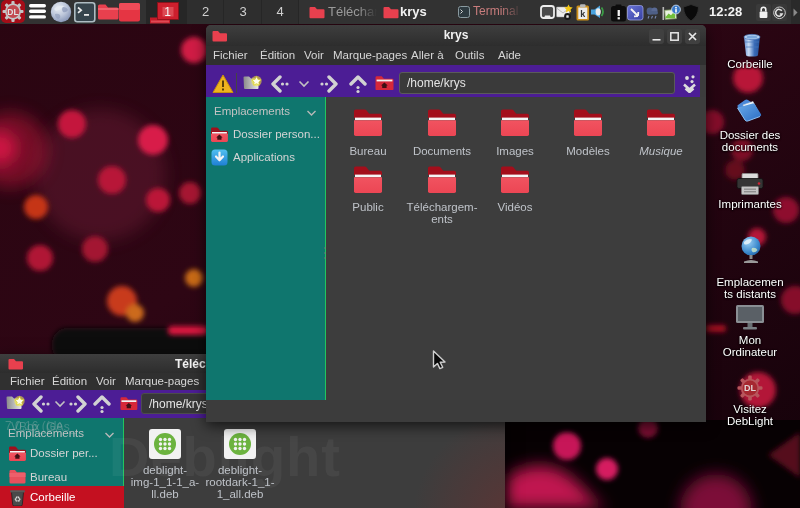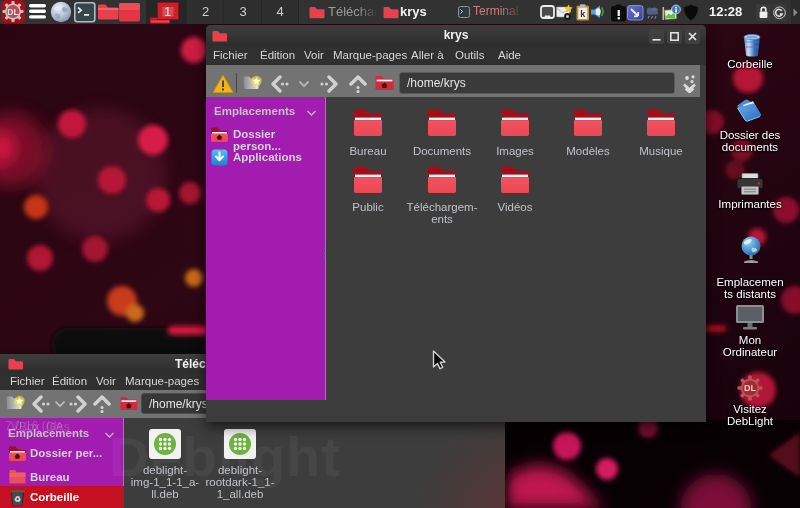--- a/index.html
+++ b/index.html
@@ -10,23 +10,23 @@
 #panelend{position:absolute;left:791px;top:0;width:9px;height:24px;background:#2a2a2a;z-index:30;}
 .ptxt{position:absolute;color:#d8d8d8;font-size:14px;top:3px;}
 
 .ws{position:absolute;top:0;height:24px;background:#2e2e2e;border-left:1px solid #262626;color:#d0d0d0;font-size:13px;text-align:center;line-height:24px;}
 
 .win{position:absolute;background:#3c3c3c;box-shadow:0 4px 14px rgba(0,0,0,0.65);}
 .titlebar{position:absolute;left:0;top:0;right:0;height:21px;background:linear-gradient(#3e3e3e,#2d2d2d);border-bottom:1px solid #222;}
 .title{color:#f2f2f2;font-weight:bold;font-size:12px;}
 .menubar{position:absolute;left:0;right:0;height:19px;background:#303030;color:#d6d6d6;font-size:11.5px;}
 .menubar span{margin-right:14px;}
-.toolbar{position:absolute;left:0;right:6px;background:#737373;}
+.toolbar{position:absolute;left:0;right:6px;background:#4c1d95;}
 .statusbar{position:absolute;left:0;right:0;bottom:0;height:21px;background:#2f2f2f;border-top:1px solid #272727;color:#cccccc;font-size:11px;line-height:21px;}
-.sidebar{position:absolute;background:#a21caf;border-right:4px solid #22c55e;font-weight:bold;}
+.sidebar{position:absolute;background:#0f766e;border-right:4px solid #22c55e;}
 .filearea{position:absolute;background:#3d3d3d;}
 .sbhead{color:#c2c2c2;font-size:11.5px;}
 .sbitem{color:#d4d4d4;font-size:11.5px;}
 .flabel{position:absolute;color:#bfc3c9;font-size:11.5px;text-align:center;line-height:12px;}
 .dlabel{position:absolute;color:#ffffff;font-size:11.5px;text-align:center;line-height:11.5px;text-shadow:0 1px 2px #000,0 0 2px #000;z-index:6;}
 .wbtn{position:absolute;top:3.5px;width:15px;height:15px;background:#404040;border-radius:3px;}
 </style>
 </head>
 <body>
 <div id="screen">
@@ -420,21 +420,21 @@
           <use href="#bigfold"></use>
         </svg>
   <div class="flabel" style="left:149px;top:48px;width:80px;">Images</div>
   <svg class="abs" width="32" height="28" style="left:246px;top:12px">
           <use href="#bigfold"></use>
         </svg>
   <div class="flabel" style="left:222px;top:48px;width:80px;">Modèles</div>
   <svg class="abs" width="32" height="28" style="left:319px;top:12px">
           <use href="#bigfold"></use>
         </svg>
-  <div class="flabel" style="left:295px;top:48px;width:80px;">Musique</div>
+  <div class="flabel" style="left:295px;top:48px;width:80px;font-style:italic;">Musique</div>
   <svg class="abs" width="32" height="28" style="left:26px;top:69px">
           <use href="#bigfold"></use>
         </svg>
   <div class="flabel" style="left:2px;top:104px;width:80px;">Public</div>
   <svg class="abs" width="32" height="28" style="left:100px;top:69px">
           <use href="#bigfold"></use>
         </svg>
   <div class="flabel" style="left:76px;top:104px;width:80px;">Téléchargem-<br>ents</div>
   <svg class="abs" width="32" height="28" style="left:173px;top:69px">
           <use href="#bigfold"></use>

